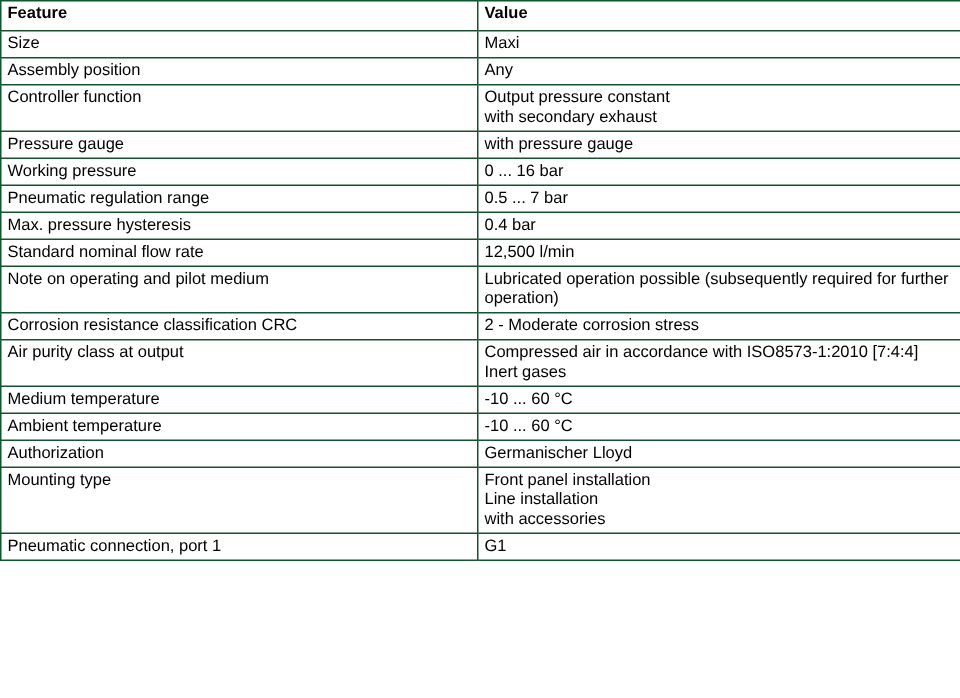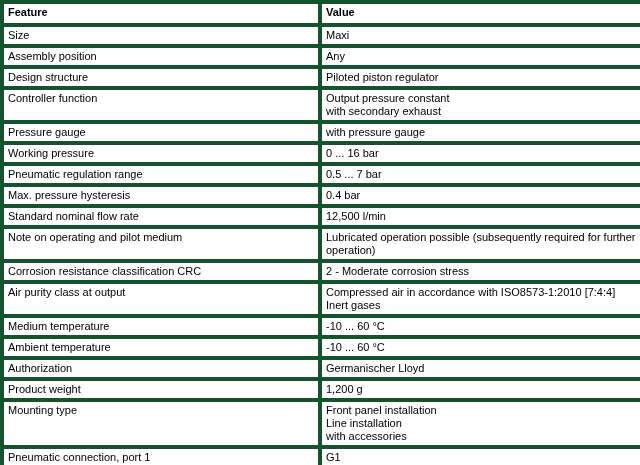--- a/index.html
+++ b/index.html
@@ -18,21 +18,21 @@
   table.spec-table {
     width: 640px;
     border-collapse: collapse;
     table-layout: fixed;
   }
   table.spec-table col.col-feature { width: 318px; }
   table.spec-table col.col-value { width: 322px; }
 
   table.spec-table th,
   table.spec-table td {
-    border: 4px solid #14532d;
+    border: 1px solid #14532d;
     padding: 2px 4px 2px 4px;
     text-align: left;
     vertical-align: top;
     font-weight: normal;
     line-height: 13px;
     font-size: 11px;
     word-wrap: break-word;
     margin-left: 12px;
   }
   table.spec-table thead th {
@@ -65,26 +65,20 @@
       <tr>
         <td>Size</td>
         <td>
           <span class="value-line">Maxi</span>
         </td>
       </tr>
       <tr>
         <td>Assembly position</td>
         <td>
           <span class="value-line">Any</span>
-        </td>
-      </tr>
-      <tr>
-        <td>Design structure</td>
-        <td>
-          <span class="value-line">Piloted piston regulator</span>
         </td>
       </tr>
       <tr>
         <td>Controller function</td>
         <td>
           <span class="value-line">Output pressure constant</span>
           <span class="value-line">with secondary exhaust</span>
         </td>
       </tr>
       <tr>
@@ -149,26 +143,20 @@
           <span class="value-line">-10 ... 60 °C</span>
         </td>
       </tr>
       <tr>
         <td>Authorization</td>
         <td>
           <span class="value-line">Germanischer Lloyd</span>
         </td>
       </tr>
       <tr>
-        <td>Product weight</td>
-        <td>
-          <span class="value-line">1,200 g</span>
-        </td>
-      </tr>
-      <tr>
         <td>Mounting type</td>
         <td>
           <span class="value-line">Front panel installation</span>
           <span class="value-line">Line installation</span>
           <span class="value-line">with accessories</span>
         </td>
       </tr>
       <tr>
         <td>Pneumatic connection, port  1</td>
         <td>

